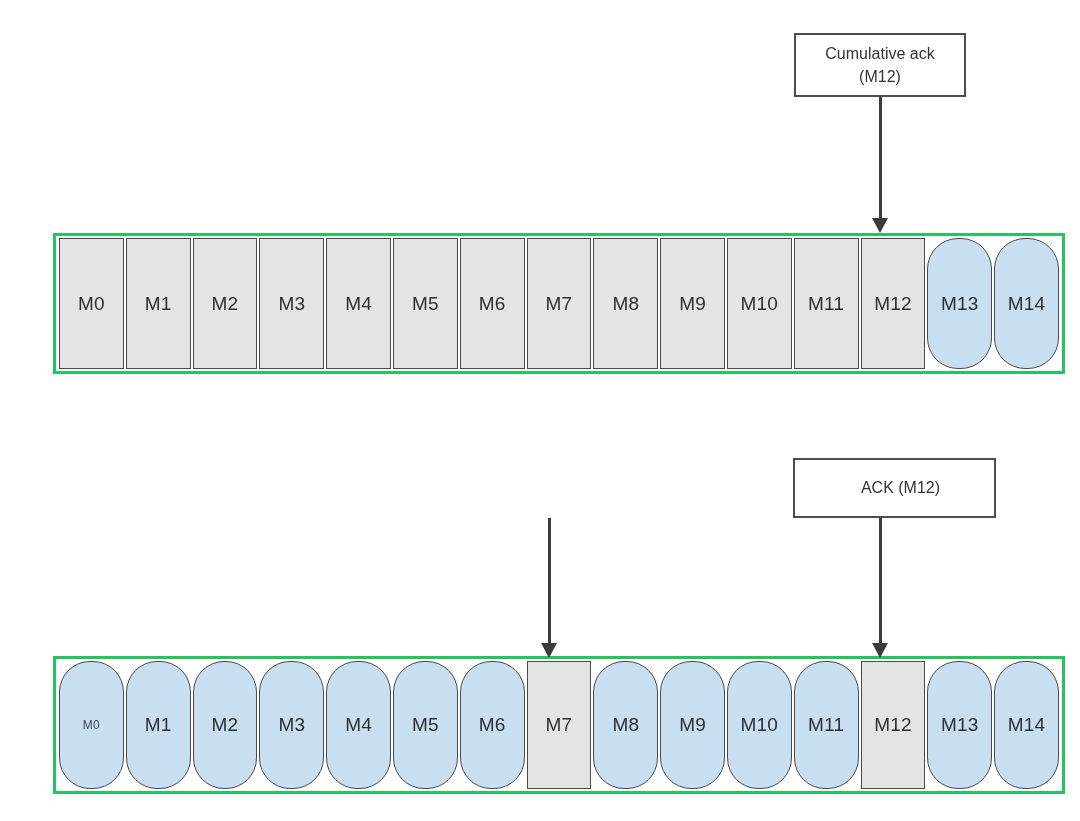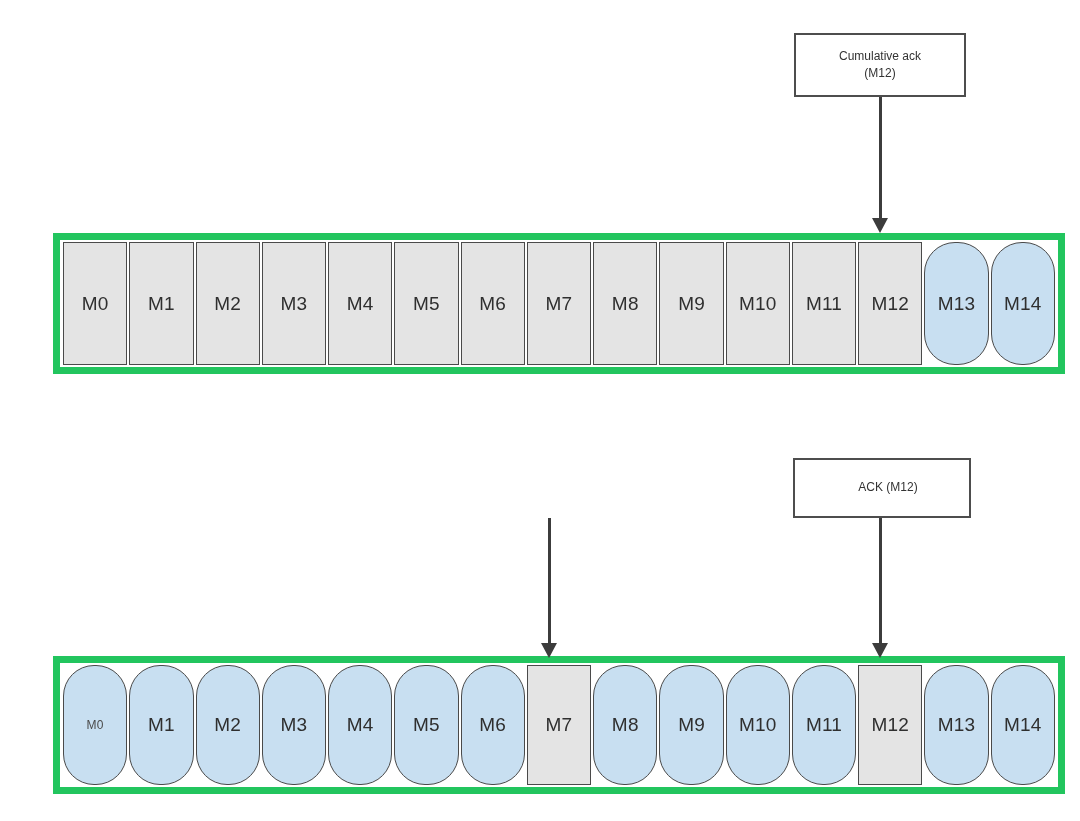--- a/index.html
+++ b/index.html
@@ -28,21 +28,21 @@
   .callout {
     position: absolute;
     box-sizing: border-box;
     background: #ffffff;
     border: 2px solid #4d4d4d;
     display: flex;
     align-items: center;
     justify-content: center;
     text-align: center;
     color: #333333;
-    font-size: 12px;
+    font-size: 16px;
     line-height: 1.45;
     white-space: pre-line;
     z-index: 3;
   }
 
   
   .arrow {
     position: absolute;
     z-index: 2;
   }
@@ -60,21 +60,21 @@
     height: 0;
     border-left: 8.5px solid transparent;
     border-right: 8.5px solid transparent;
     border-top: 15px solid #3c3c3c;
   }
 
   
   .strip {
     position: absolute;
     box-sizing: border-box;
-    border: 7px solid #22c55e;
+    border: 3px solid #22c55e;
     background: #ffffff;
     display: flex;
     align-items: stretch;
     padding: 2px 2px;
     z-index: 1;
   }
   .cell {
     box-sizing: border-box;
     flex: 1 1 0;
     margin: 0 1px;
@@ -120,21 +120,21 @@
       <div class="cell blue">M13</div>
       <div class="cell blue">M14</div>
     </div>
 
 
   <div class="arrow" style="left:548px; top:518px; height:140px;">
     <div class="shaft" style="height:125px;"></div>
     <div class="head" style="top:125px;"></div>
   </div>
 
-  <div class="callout" style="left:793px; top:458px; width:178px; height:60px;padding-left:12px;">ACK (M12)</div>
+  <div class="callout" style="left:793px; top:458px; width:203px; height:60px;padding-left:12px;">ACK (M12)</div>
 
   <div class="arrow" style="left:879px; top:518px; height:140px;">
     <div class="shaft" style="height:125px;"></div>
     <div class="head" style="top:125px;"></div>
   </div>
 
   <div class="strip" style="left:53px; top:656px; width:1012px; height:138px;">
       <div class="cell blue small">M0</div>
       <div class="cell blue">M1</div>
       <div class="cell blue">M2</div>

